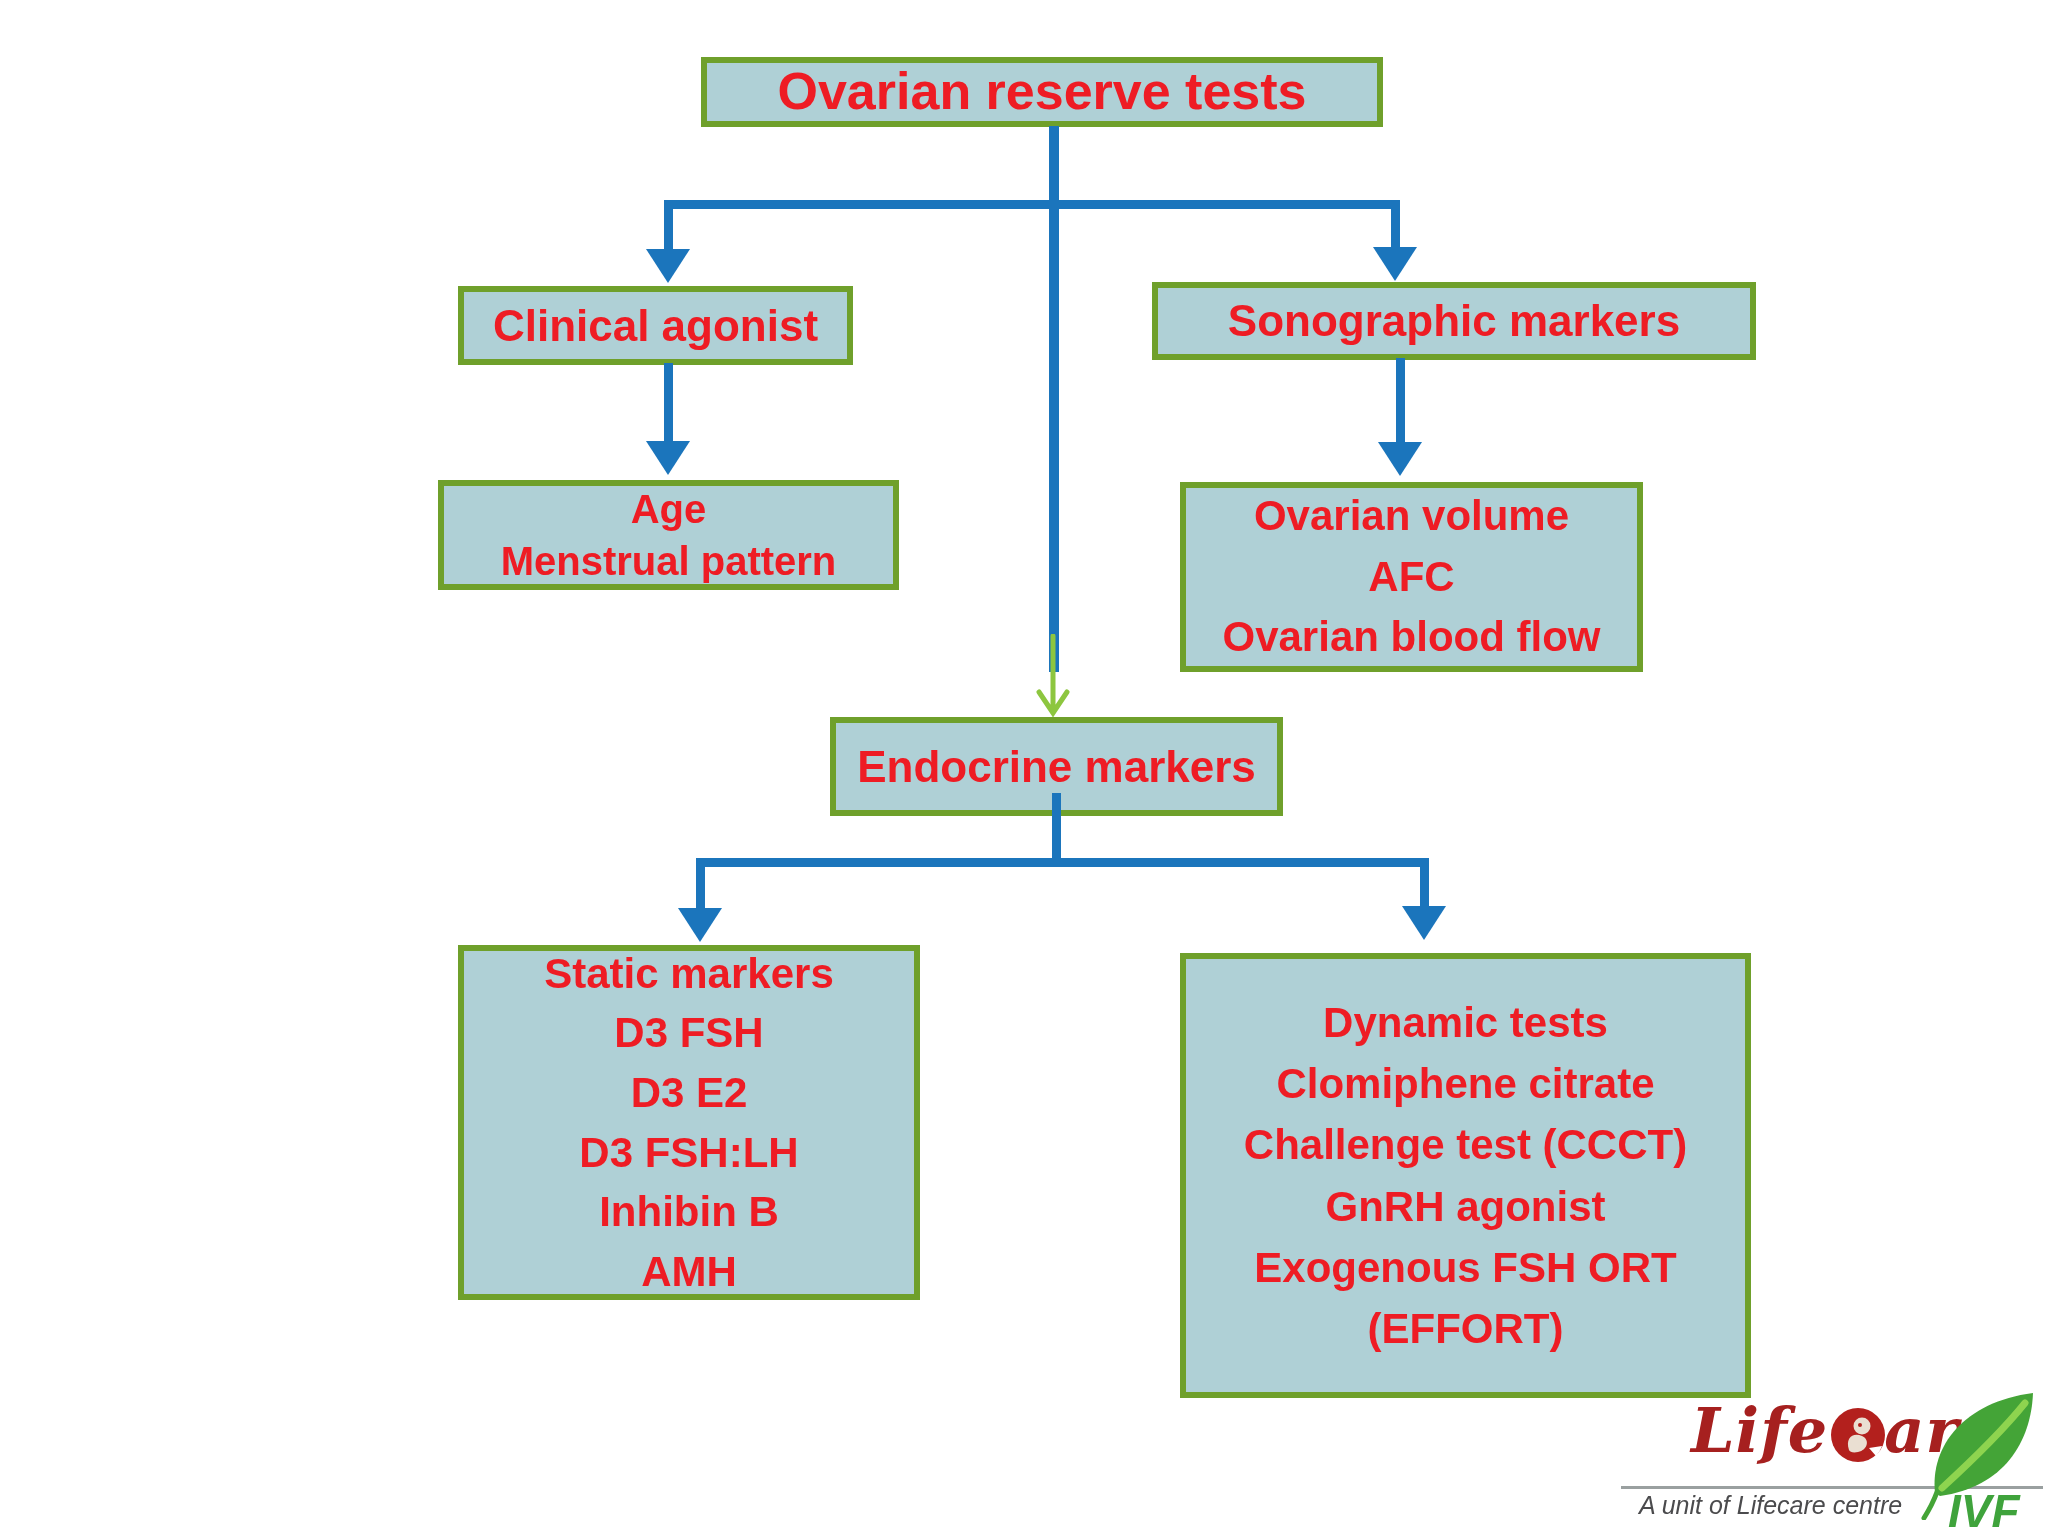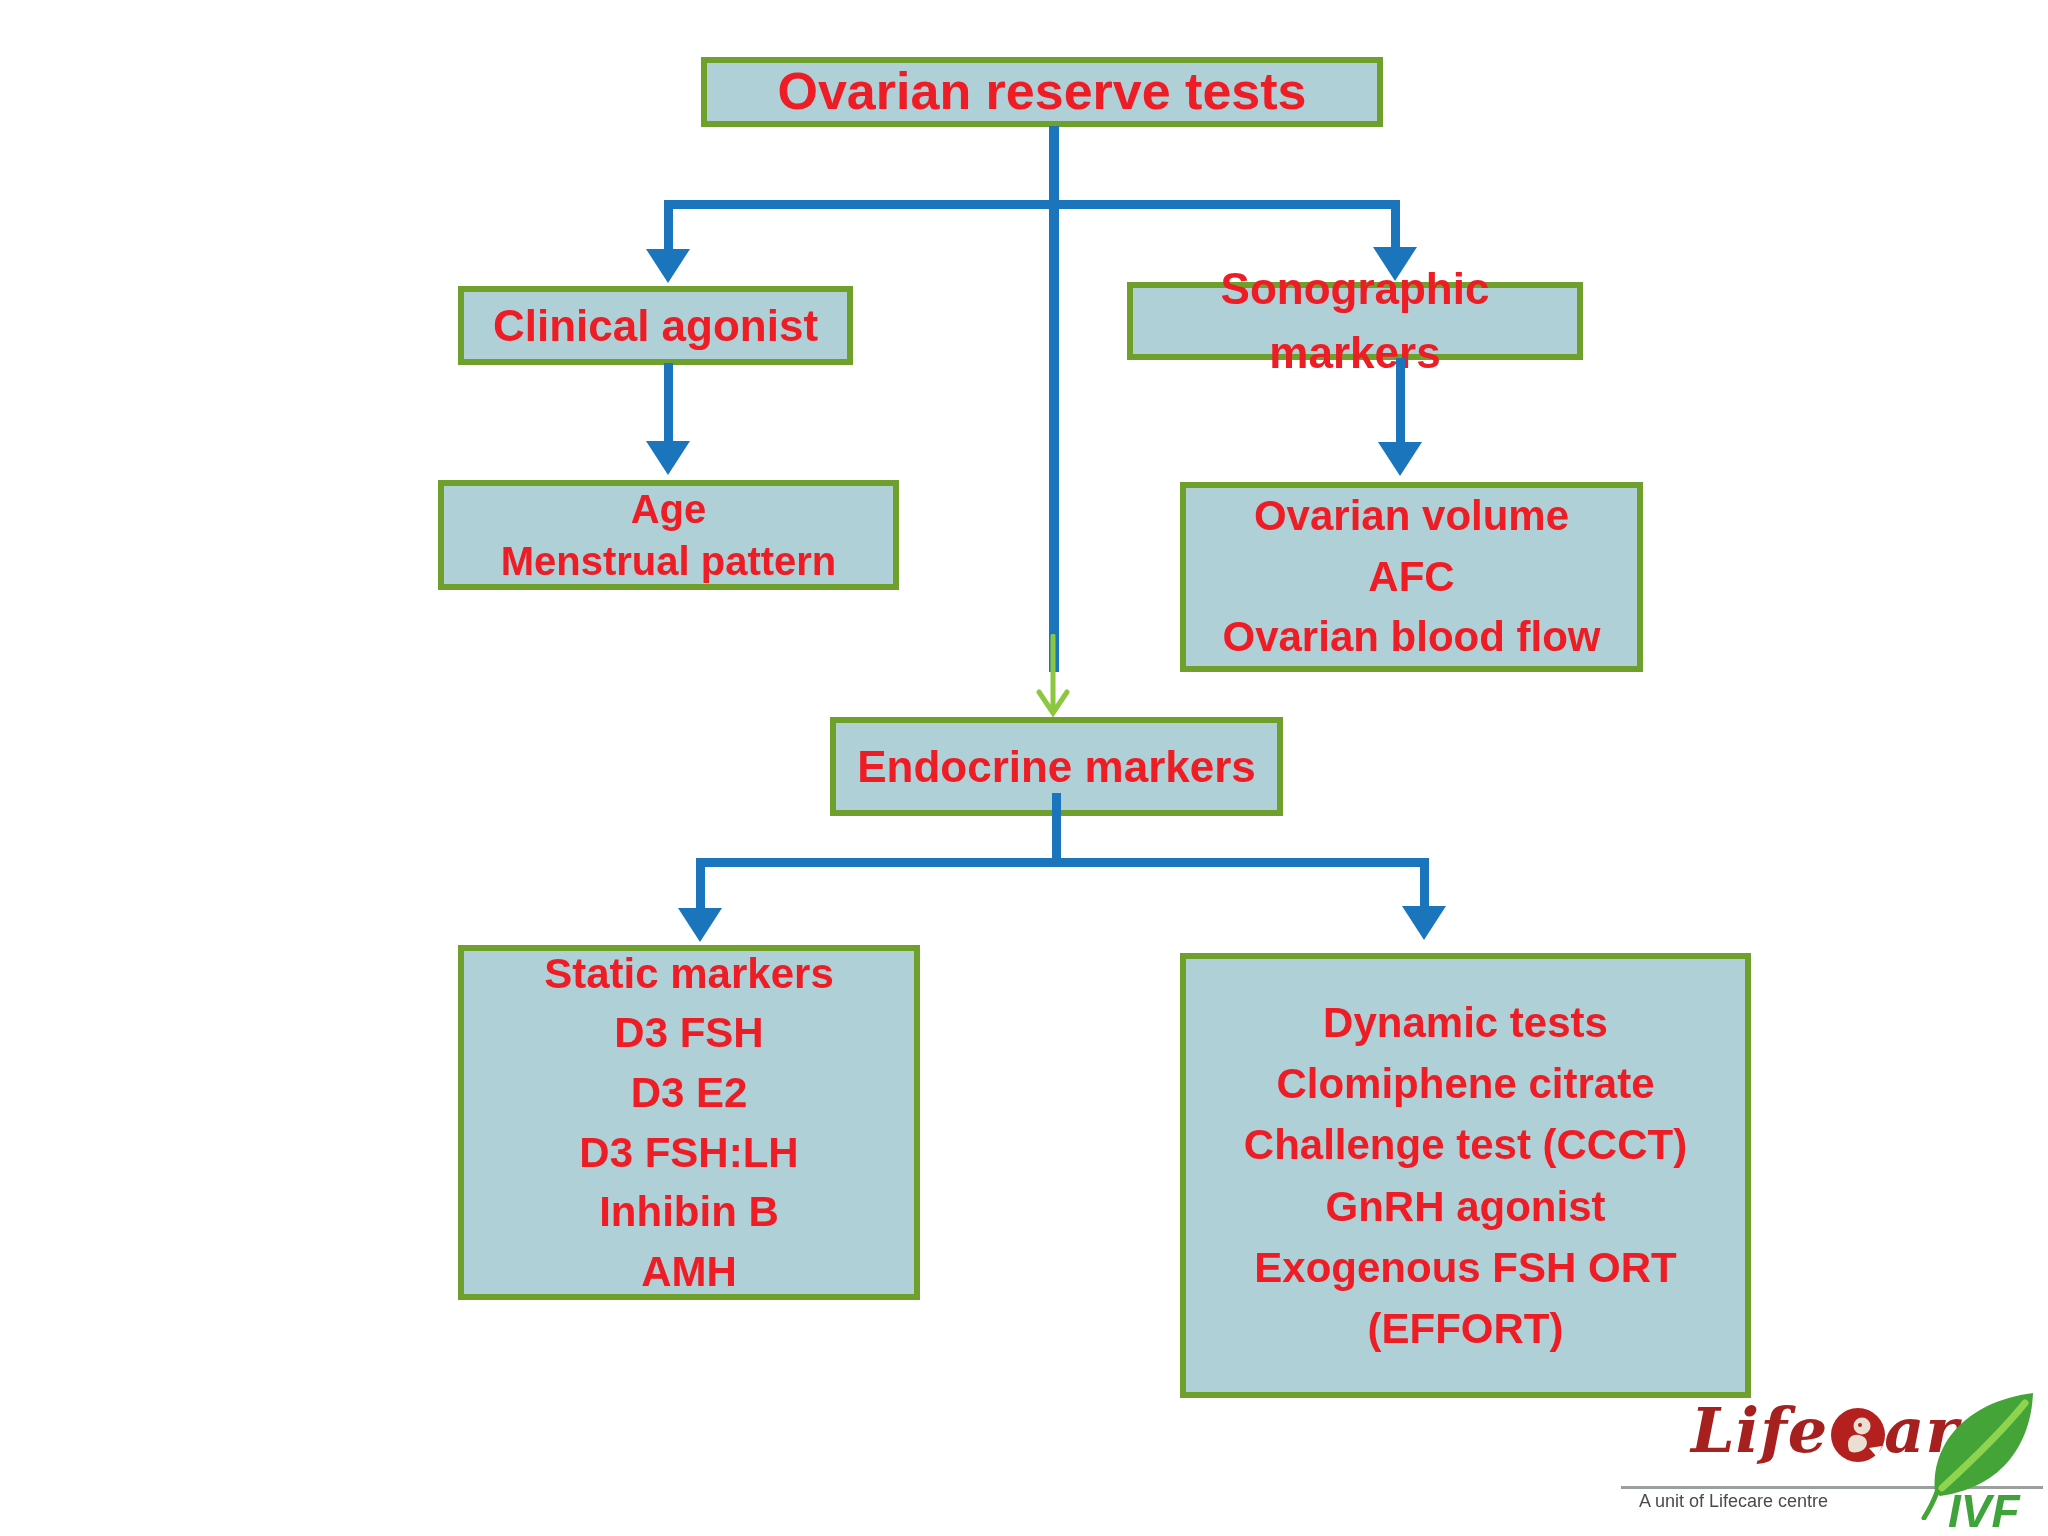--- a/index.html
+++ b/index.html
@@ -49,22 +49,22 @@
     font-style:italic;font-weight:600;
     font-size:62px;color:var(--logo-red);
     letter-spacing:1px;line-height:1.2;
     white-space:nowrap;
     margin-left:44px;
   }
   .wordmark .cicon{margin:0 -3px 0 1px;position:relative;top:4px;}
   .logo-divider{position:absolute;left:6px;top:96px;width:422px;height:3px;background:var(--divider-gray);}
   .tagline{
     position:absolute;left:24px;top:101px;
-    font-size:18px;letter-spacing:0px;
-    color:var(--tagline-gray);white-space:nowrap;
+    font-size:25px;letter-spacing:0px;
+    color:var(--tagline-gray);white-space:nowrap;font-style:italic;
   }
   .ivf{
     position:absolute;left:333px;top:94px;
     font-size:46px;font-weight:bold;font-style:italic;
     color:var(--ivf-green);
   }
   .leaf{position:absolute;left:303px;top:0px;z-index:3;}
 </style>
 </head>
 <body>
@@ -80,21 +80,21 @@
   <div class="hline" style="left:664px;top:200px;width:736px;height:9px;"></div>
   <div class="vline" style="left:664px;top:200px;width:9px;height:56px;"></div>
   <div class="ah" style="left:646px;top:249px;"></div>
   <div class="vline" style="left:1391px;top:200px;width:9px;height:54px;"></div>
   <div class="ah" style="left:1373px;top:247px;"></div>
 
   <div class="node f-head" style="left:458px;top:286px;width:395px;height:79px;">
     <div class="ln">Clinical agonist</div>
   </div>
 
-  <div class="node f-head" style="left:1127px;top:282px;width:456px;height:78px;justify-content:center;">
+  <div class="node f-head" style="left:1152px;top:282px;width:604px;height:78px;justify-content:center;">
     <div class="ln">Sonographic markers</div>
   </div>
 
   <div class="vline" style="left:664px;top:363px;width:9px;height:84px;"></div>
   <div class="ah" style="left:646px;top:441px;"></div>
 
   <div class="vline" style="left:1396px;top:358px;width:9px;height:90px;"></div>
   <div class="ah" style="left:1378px;top:442px;"></div>
 
   <div class="node f-body2" style="left:438px;top:480px;width:461px;height:110px;">

